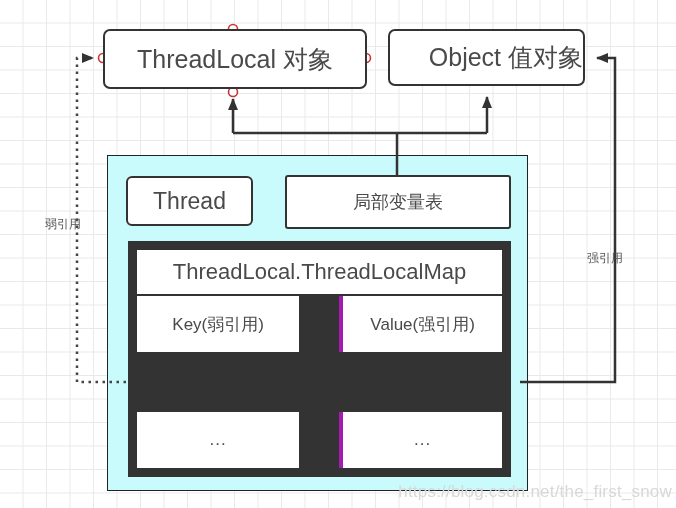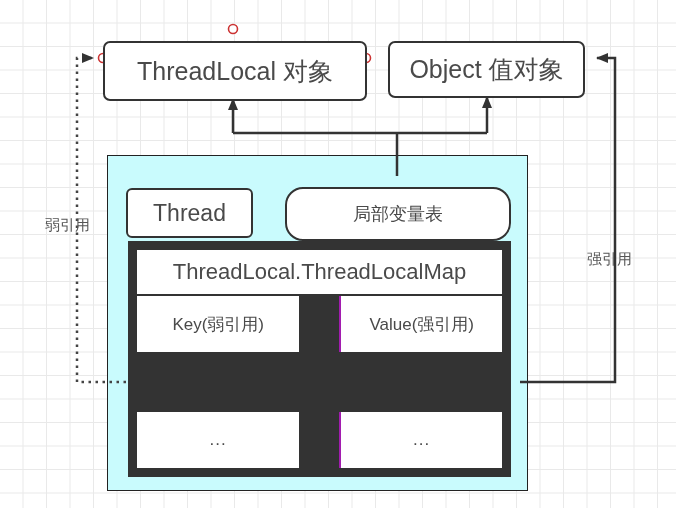--- a/index.html
+++ b/index.html
@@ -40,32 +40,32 @@
     box-sizing: border-box;
     background: #ffffff;
     border: 2.5px solid #333333;
     border-radius: 7px;
     display: flex;
     align-items: center;
     justify-content: center;
     color: #4a4a4a;
     z-index: 3;
     white-space: nowrap;
-    margin-top: 12px;
   }
 
   #threadlocal-obj {
     left: 103px; top: 29px;
     width: 264px; height: 60px;
     font-size: 25px;
   }
   #object-obj {
     left: 388px; top: 29px;
     width: 197px; height: 57px;
     font-size: 25px;
+    justify-content: flex-end;
   }
 
   
   #thread-panel {
     position: absolute;
     left: 107px; top: 155px;
     width: 421px; height: 336px;
     box-sizing: border-box;
     background: #c9fbfd;
     border: 1.5px solid #222222;
@@ -76,21 +76,21 @@
     left: 126px; top: 176px;
     width: 127px; height: 50px;
     font-size: 23px;
     border-radius: 6px;
     border-width: 2.5px;
   }
   #local-var-box {
     left: 285px; top: 175px;
     width: 226px; height: 54px;
     font-size: 18px;
-    border-radius: 18px;
+    border-radius: 3px;
     border-width: 2.5px;
   }
 
   
   #map-table {
     position: absolute;
     left: 128px; top: 241px;
     width: 383px; height: 236px;
     box-sizing: border-box;
     background: #333333;
@@ -122,32 +122,32 @@
     flex: 1 1 50%;
     display: flex;
     align-items: center;
     justify-content: center;
     font-size: 17px;
     box-sizing: border-box;
     white-space: nowrap;
     text-align: center;
   }
   .map-cell.right {
-    border-left: 2px solid #a21caf;
+    border-left: 4px solid #a21caf;
     margin-left: 40px;
   }
   .map-row.header .map-cell { font-size: 17px; }
   .map-row.data .map-cell { font-size: 17px; }
   .map-row.ellipsis .map-cell { font-size: 17px; letter-spacing: 1px; }
 
   
   .edge-label {
     position: absolute;
     color: #555555;
-    font-size: 15px;
+    font-size: 12px;
     background: transparent;
     z-index: 4;
     white-space: nowrap;
   }
   #label-weak { left: 45px; top: 216px; }
   #label-strong { left: 587px; top: 250px; text-align: right; }
 
   
   #watermark {
     position: absolute;
@@ -234,14 +234,15 @@
     <div class="map-row ellipsis">
       <div class="map-cell">...</div>
       <div class="map-cell right">...</div>
     </div>
   </div>
 
   <div class="edge-label" id="label-weak">弱引用</div>
 
   <div class="edge-label" id="label-strong">强引用</div>
 
+  <div id="watermark">https://blog.csdn.net/the_first_snow</div>
 
 </div>
 
 </body></html>

